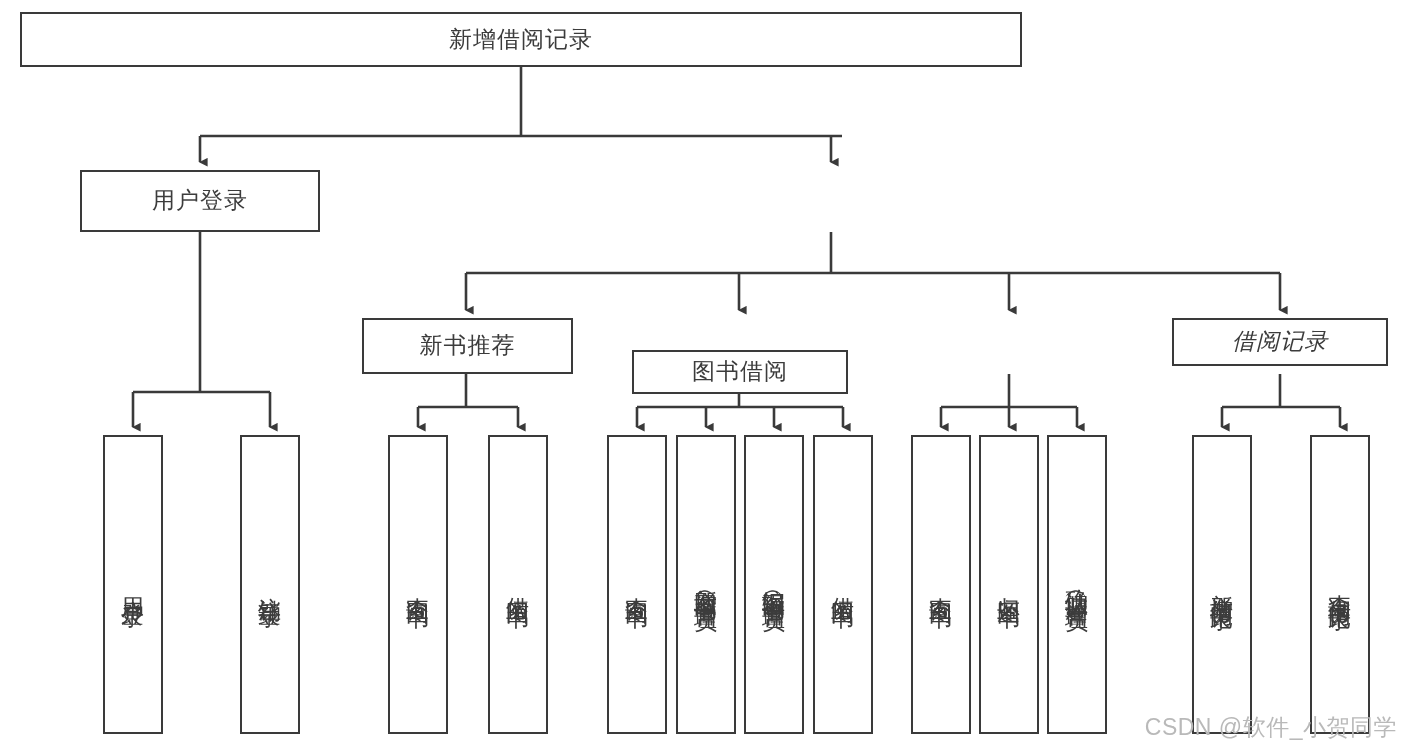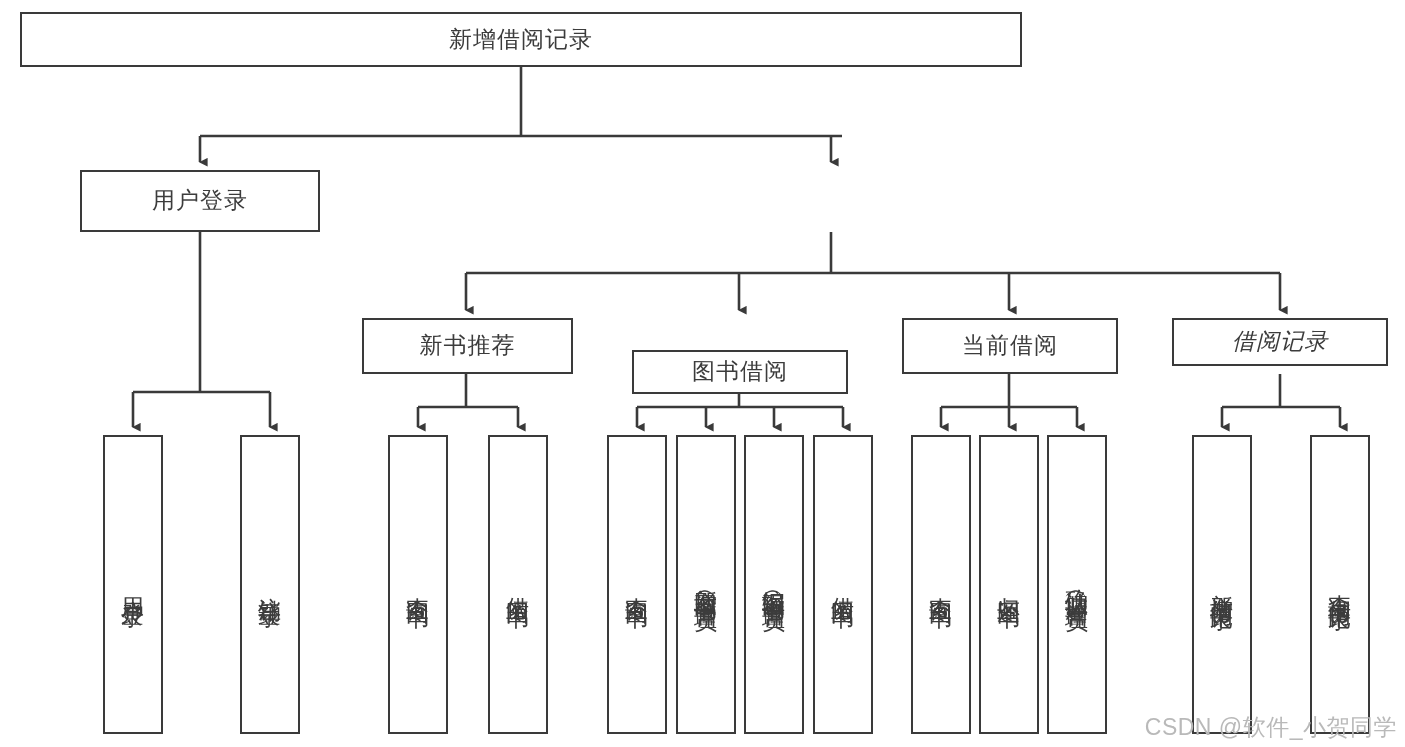--- a/index.html
+++ b/index.html
@@ -125,21 +125,20 @@
       <path d="M1340,407 L1340,427" marker-end="url(#arrow)"></path>
     </g>
   </svg>
 
   <div class="node node-h" style="left:20px; top:12px; width:1002px; height:55px;">新增借阅记录</div>
 
   <div class="node node-h" style="left:80px; top:170px; width:240px; height:62px;">用户登录</div>
 
   <div class="node node-h" style="left:362px; top:318px; width:211px; height:56px;text-align:right;">新书推荐</div>
   <div class="node node-h" style="left:632px; top:318px; width:216px; height:44px;margin-top:32px;">图书借阅</div>
-  <div class="node node-h" style="left:902px; top:318px; width:216px; height:56px;">当前借阅</div>
   <div class="node node-h" style="left:1172px; top:318px; width:216px; height:48px;font-style:italic;">借阅记录</div>
 
   <div class="node node-v" style="left:103px; top:435px; width:60px; height:299px;">
     <span class="vtext">用户登录</span>
   </div>
   <div class="node node-v" style="left:240px; top:435px; width:60px; height:299px;">
     <span class="vtext">注销登录</span>
   </div>
 
   <div class="node node-v" style="left:388px; top:435px; width:60px; height:299px;">

